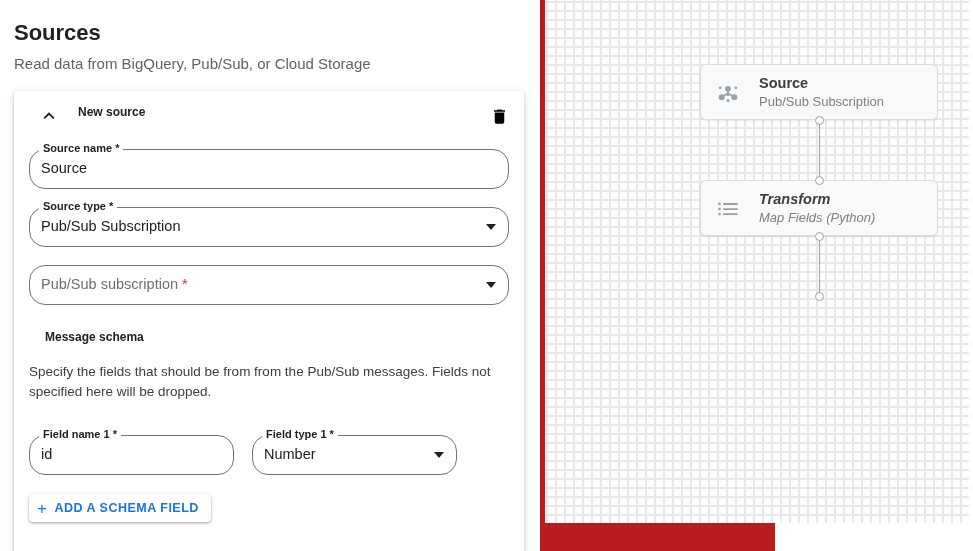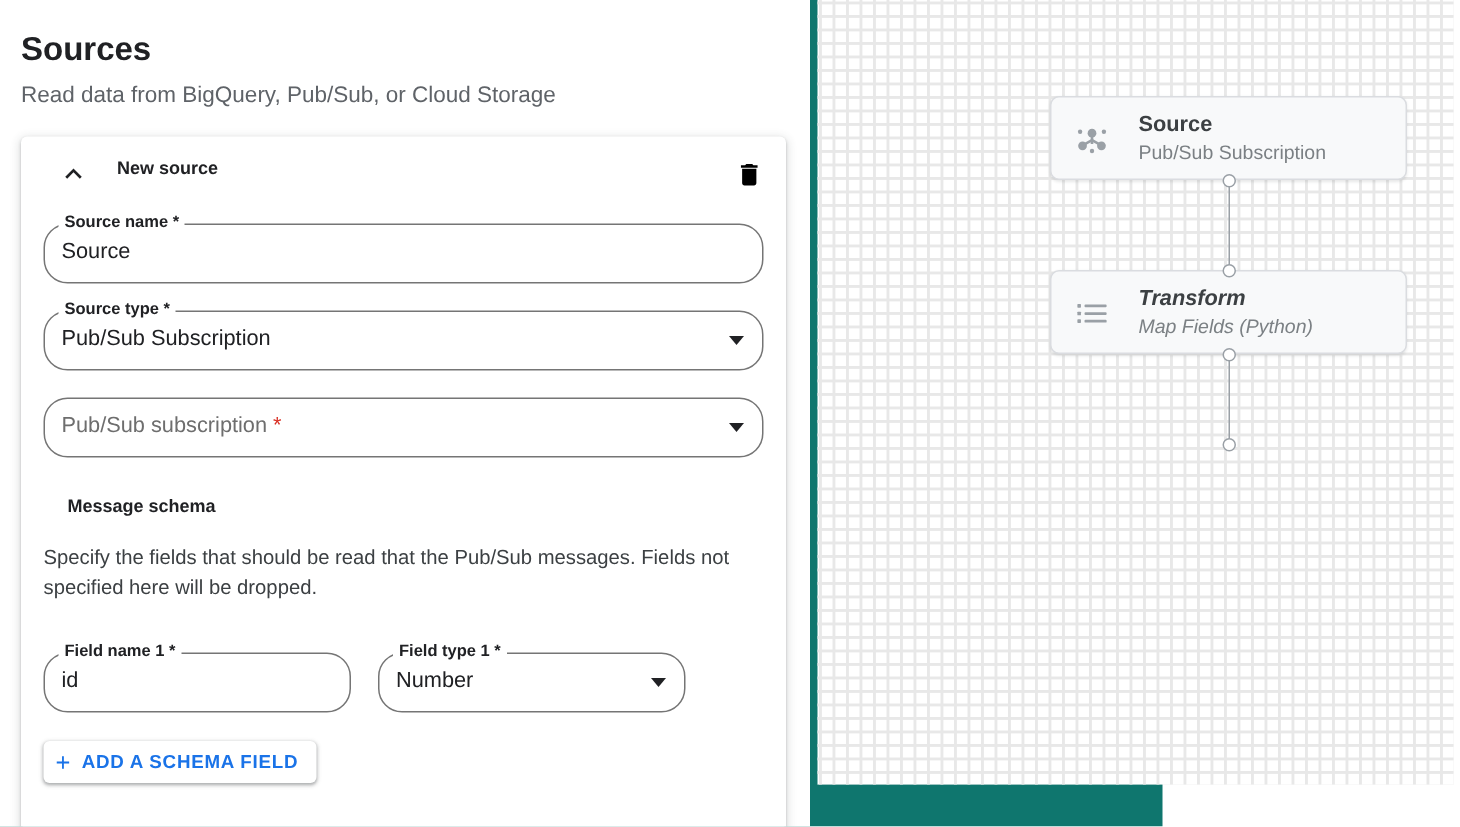--- a/index.html
+++ b/index.html
@@ -9,21 +9,21 @@
     height: 551px;
     overflow: hidden;
     background: #ffffff;
     font-family: "Liberation Sans", sans-serif;
     -webkit-font-smoothing: antialiased;
   }
   #root {
     position: relative;
     width: 775px;
     height: 551px;
-    background: #0f766e;
+    background: #b91c1c;
   }
 
   
   #left-pane {
     position: absolute;
     left: 0; top: 0;
     width: 540px;
     height: 551px;
     background: #ffffff;
     overflow: hidden;
@@ -296,21 +296,21 @@
         <span class="field-value">Pub/Sub Subscription</span>
         <span class="sel-arrow"></span>
       </div>
 
       <div class="mdc-field" id="f-subscription">
         <span class="field-placeholder"><span>Pub/Sub subscription</span> <span class="req-star">*</span></span>
         <span class="sel-arrow"></span>
       </div>
 
       <div id="schema-title">Message schema</div>
-      <div id="schema-desc">Specify the fields that should be read that the Pub/Sub messages. Fields not specified here will be dropped.</div>
+      <div id="schema-desc">Specify the fields that should be from from the Pub/Sub messages. Fields not specified here will be dropped.</div>
 
       <div class="mdc-field" id="f-field-name">
         <span class="notch-label">Field name 1 *</span>
         <span class="field-value">id</span>
       </div>
 
       <div class="mdc-field" id="f-field-type">
         <span class="notch-label">Field type 1 *</span>
         <span class="field-value">Number</span>
         <span class="sel-arrow"></span>

